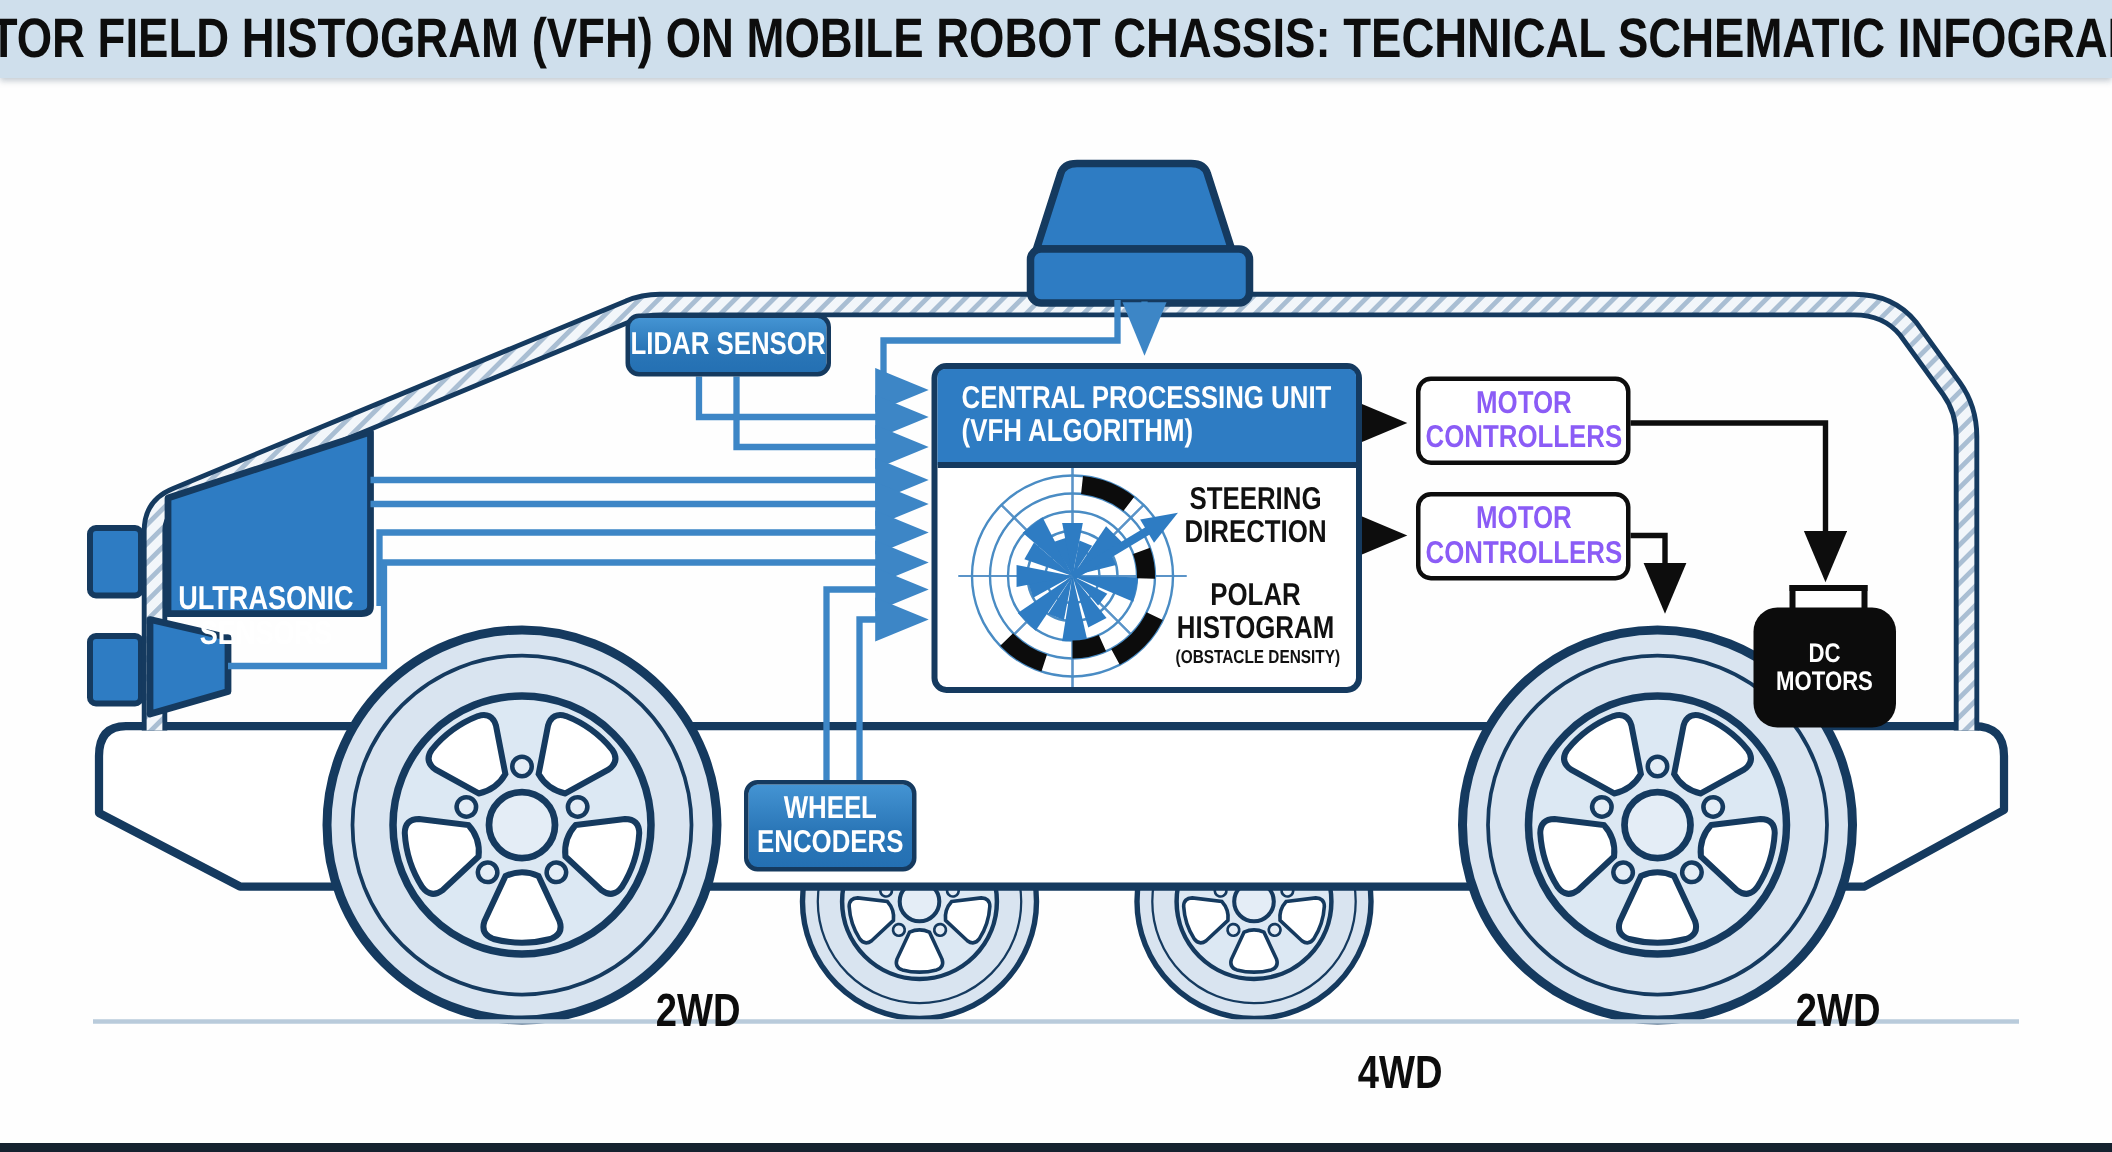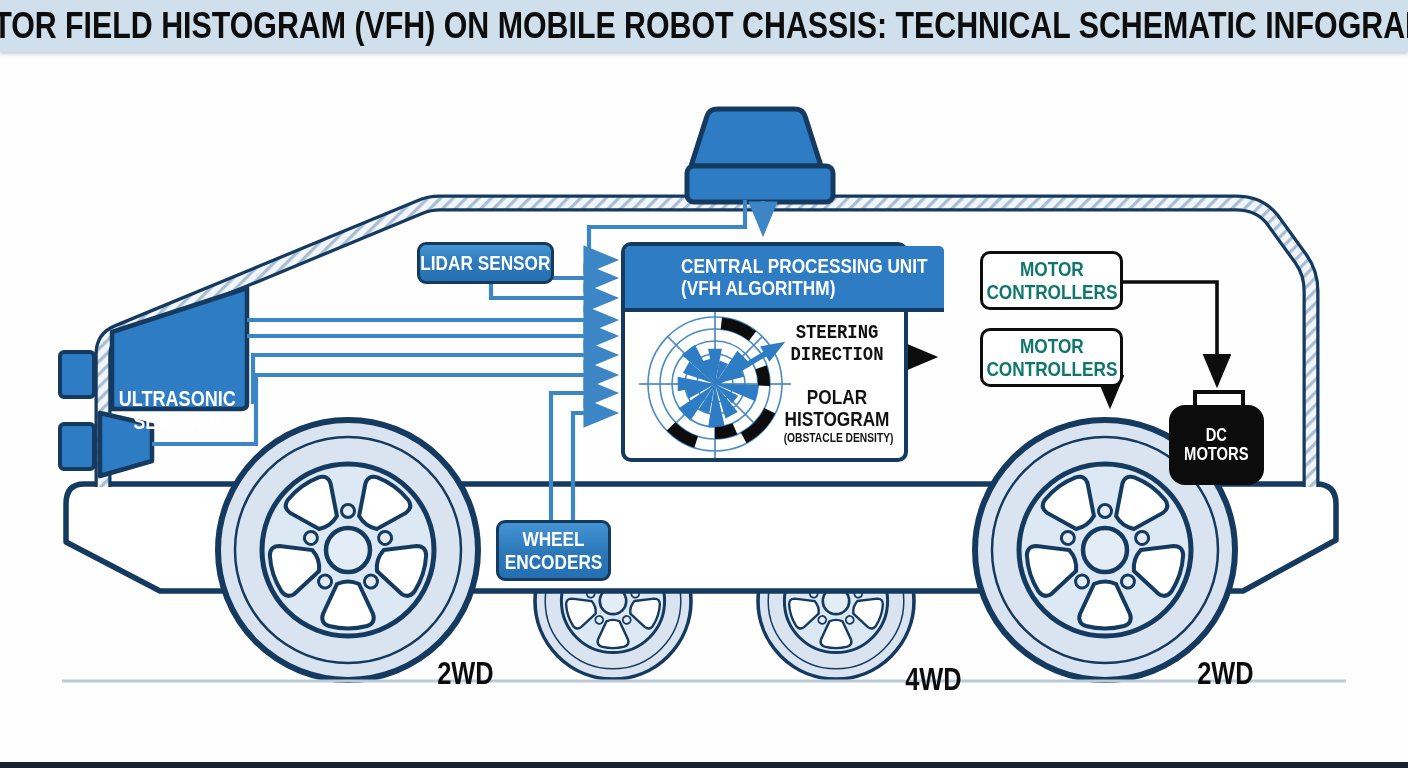--- a/index.html
+++ b/index.html
@@ -6,34 +6,34 @@
   .stage{position:relative;width:1408px;height:768px;background:#fefefe;overflow:hidden;
          font-family:"Liberation Sans",sans-serif;}
   .stage svg.base{position:absolute;left:0;top:0;z-index:1;}
   .lab{position:absolute;z-index:3;display:flex;align-items:center;justify-content:center;
        text-align:center;font-weight:bold;}
   .cond{transform:scaleX(0.82);transform-origin:center;white-space:nowrap;line-height:1.06;}
   .title-bar{left:0;top:0;width:1408px;height:52px;background:#cfdfec;color:#0d0d0d;
              font-size:37px;box-shadow:0 2px 4px rgba(90,110,130,.35);}
   .bluebox{background:linear-gradient(180deg,#4494d3 0%,#2b77b8 55%,#2470b3 100%);
            color:#fff;border:3px solid #153a5f;border-radius:9px;}
-  .lidar-label{left:417px;top:209px;width:131px;height:36px;font-size:21px;margin-top:33px;}
+  .lidar-label{left:417px;top:209px;width:131px;height:36px;font-size:21px;}
   .ultra-text{left:106px;top:334px;width:142px;height:64px;color:#fff;font-size:22px;margin-top:44px;}
   .cpu{left:621px;top:242px;width:279px;height:212px;border:4px solid #153a5f;border-radius:10px;
        background:#fff;z-index:2;position:absolute;}
   .cpu-header{position:absolute;left:0;top:0;width:100%;height:62px;background:#2e7cc3;
               border-bottom:4px solid #153a5f;border-radius:5px 5px 0 0;display:flex;
-              align-items:center;justify-content:center;color:#fff;font-weight:bold;font-size:21px;padding-left:40px;}
+              align-items:center;justify-content:center;color:#fff;font-weight:bold;font-size:21px;}
   .cpu-steering{position:absolute;right:6px;top:76px;width:122px;text-align:center;color:#111;
-                font-weight:bold;font-size:21px;font-family:Liberation Mono, monospace;}
+                font-weight:bold;font-size:21px;}
   .cpu-polar{position:absolute;right:2px;top:140px;width:130px;text-align:center;color:#111;
              font-weight:bold;font-size:21px;}
   .cpu-polar .sub{font-size:12.5px;display:block;margin-top:1px;}
   #polar-svg{position:absolute;left:0;top:0;pointer-events:none;}
-  .mcbox{background:#fff;border:3.5px solid #0d0d0d;border-radius:10px;color:#0f766e;font-size:21px;margin-left:36px;}
+  .mcbox{background:#fff;border:3.5px solid #0d0d0d;border-radius:10px;color:#8b5cf6;font-size:21px;}
   .mc1{left:944px;top:251px;width:137px;height:53px;}
   .mc2{left:944px;top:328px;width:137px;height:53px;}
   .dc-handle{left:1193px;top:390px;width:44px;height:18px;border:4.5px solid #0c0c0c;
              border-bottom:none;background:#fff;position:absolute;z-index:2;}
   .dc-box{left:1169px;top:405px;width:95px;height:80px;background:#0c0c0c;border-radius:16px;
           color:#fff;font-size:18px;}
   .we-box{left:496px;top:520px;width:109px;height:55px;font-size:21px;}
   .wdlab{width:80px;height:30px;color:#0d0d0d;font-size:31px;margin-top:16px;}
   .caption{left:0;top:714px;width:1408px;height:36px;color:#2e7cb5;font-size:25px;}
   .bottom-bar{position:absolute;left:0;bottom:0;width:1408px;height:6px;background:#15222f;z-index:4;}
@@ -250,21 +250,21 @@
   <div class="lab bluebox we-box">
     <div class="cond">
       <div>WHEEL</div>
       <div>ENCODERS</div>
     </div>
   </div>
 
   <div class="lab wdlab" style="left:425px;top:643px;">
     <span class="cond">2WD</span>
   </div>
-  <div class="lab wdlab" style="left:893px;top:649px;">
+  <div class="lab wdlab" style="left:893px;top:684px;">
     <span class="cond">4WD</span>
   </div>
   <div class="lab wdlab" style="left:1185px;top:643px;">
     <span class="cond">2WD</span>
   </div>
 
 
   <div class="bottom-bar"></div>
 </div>
 

